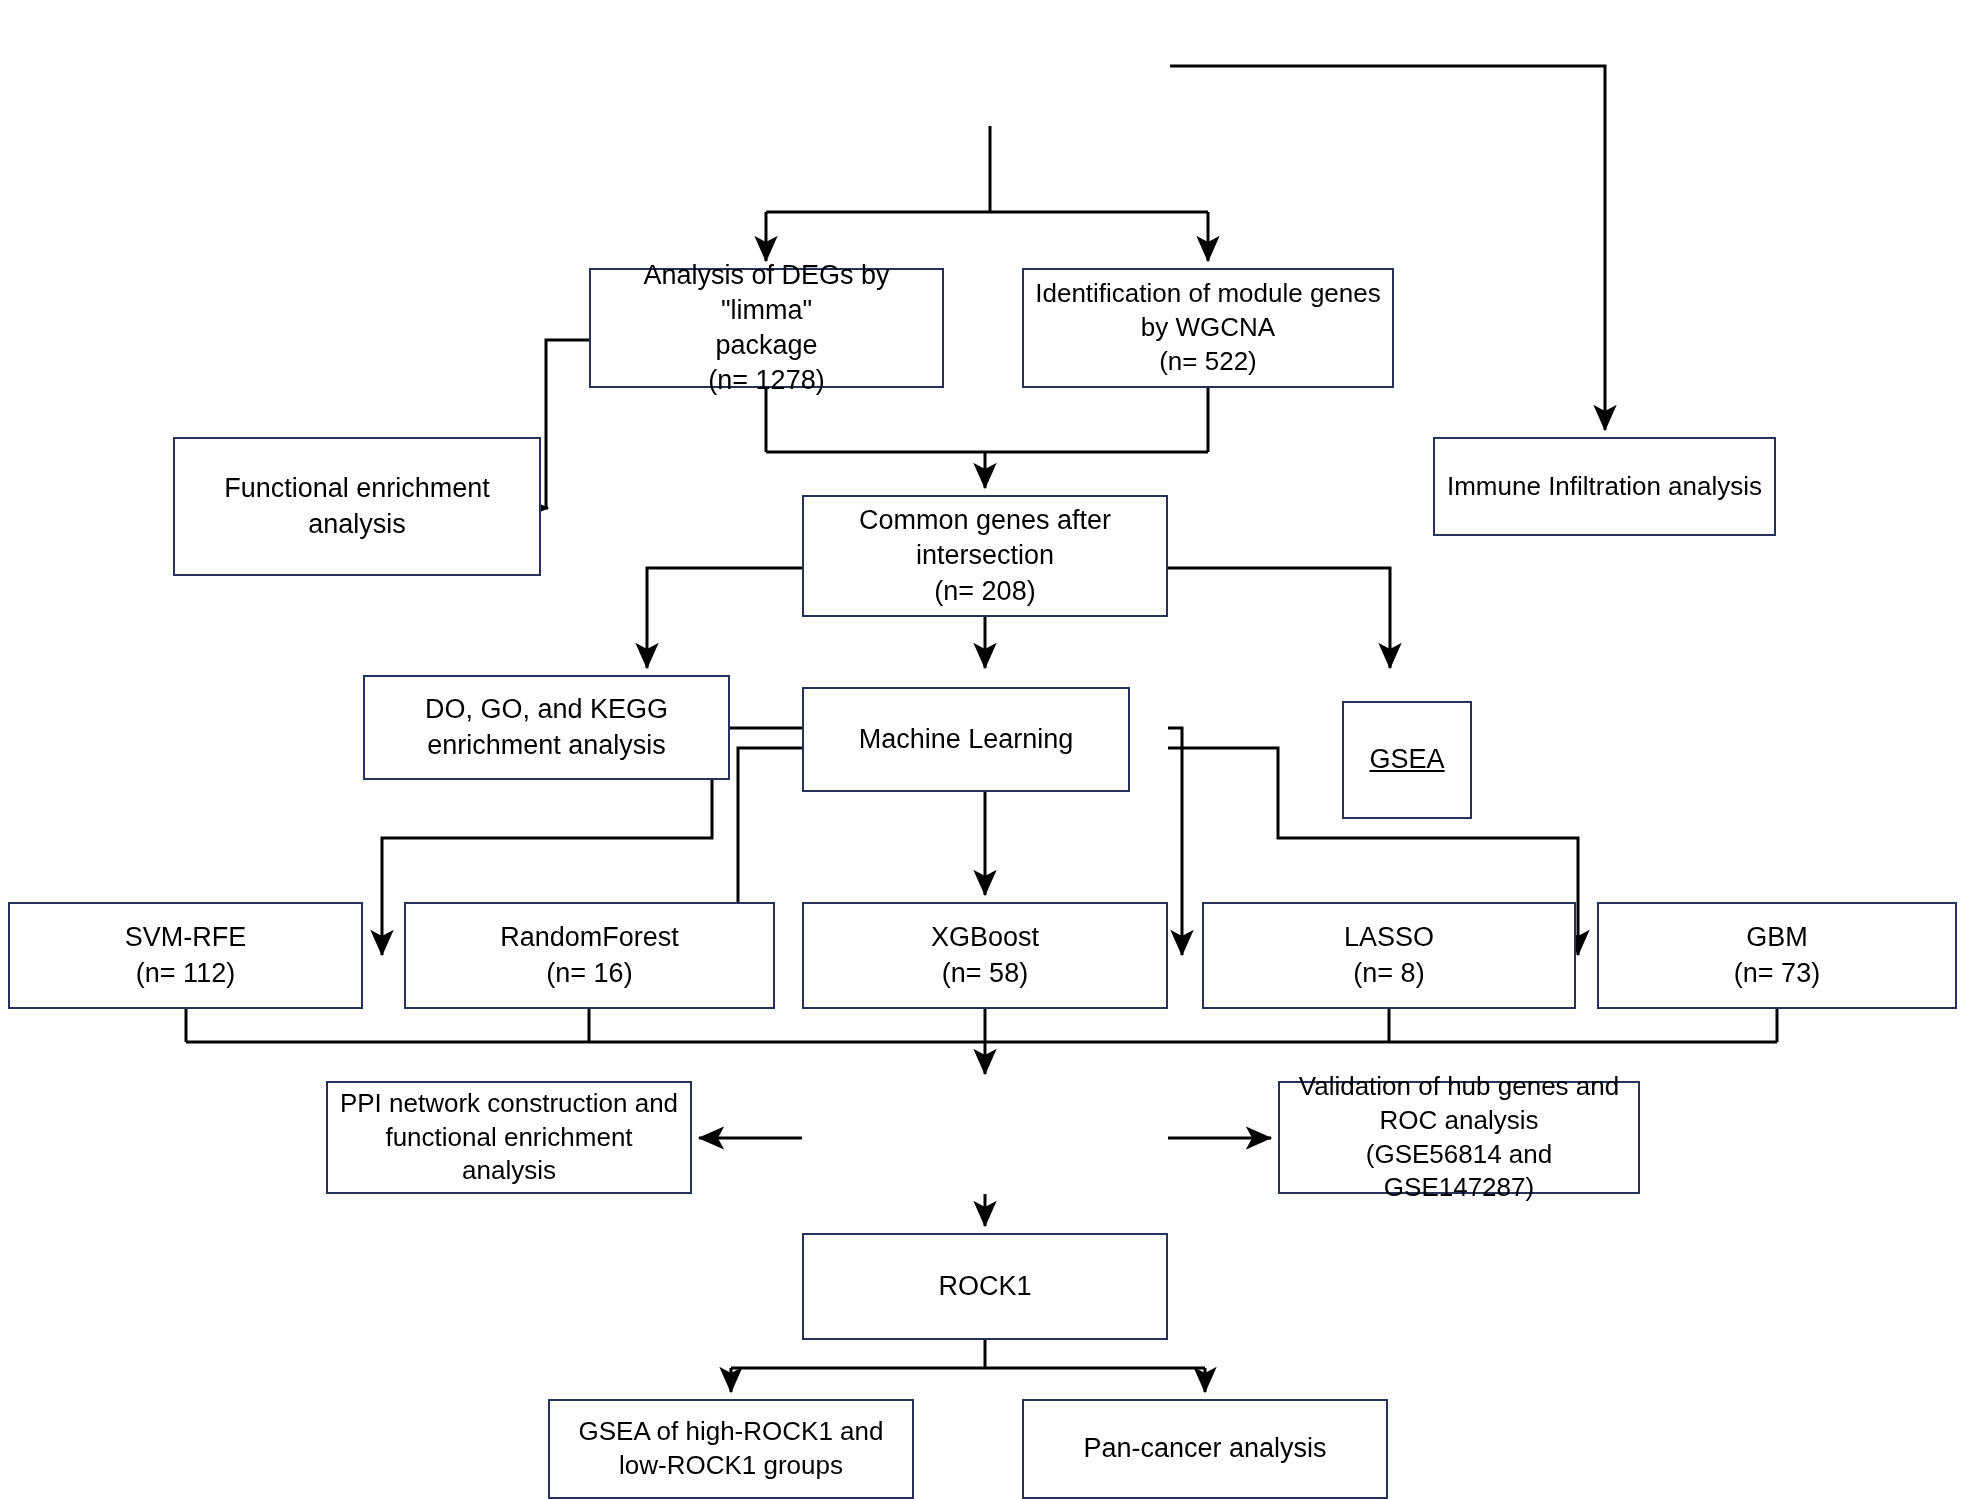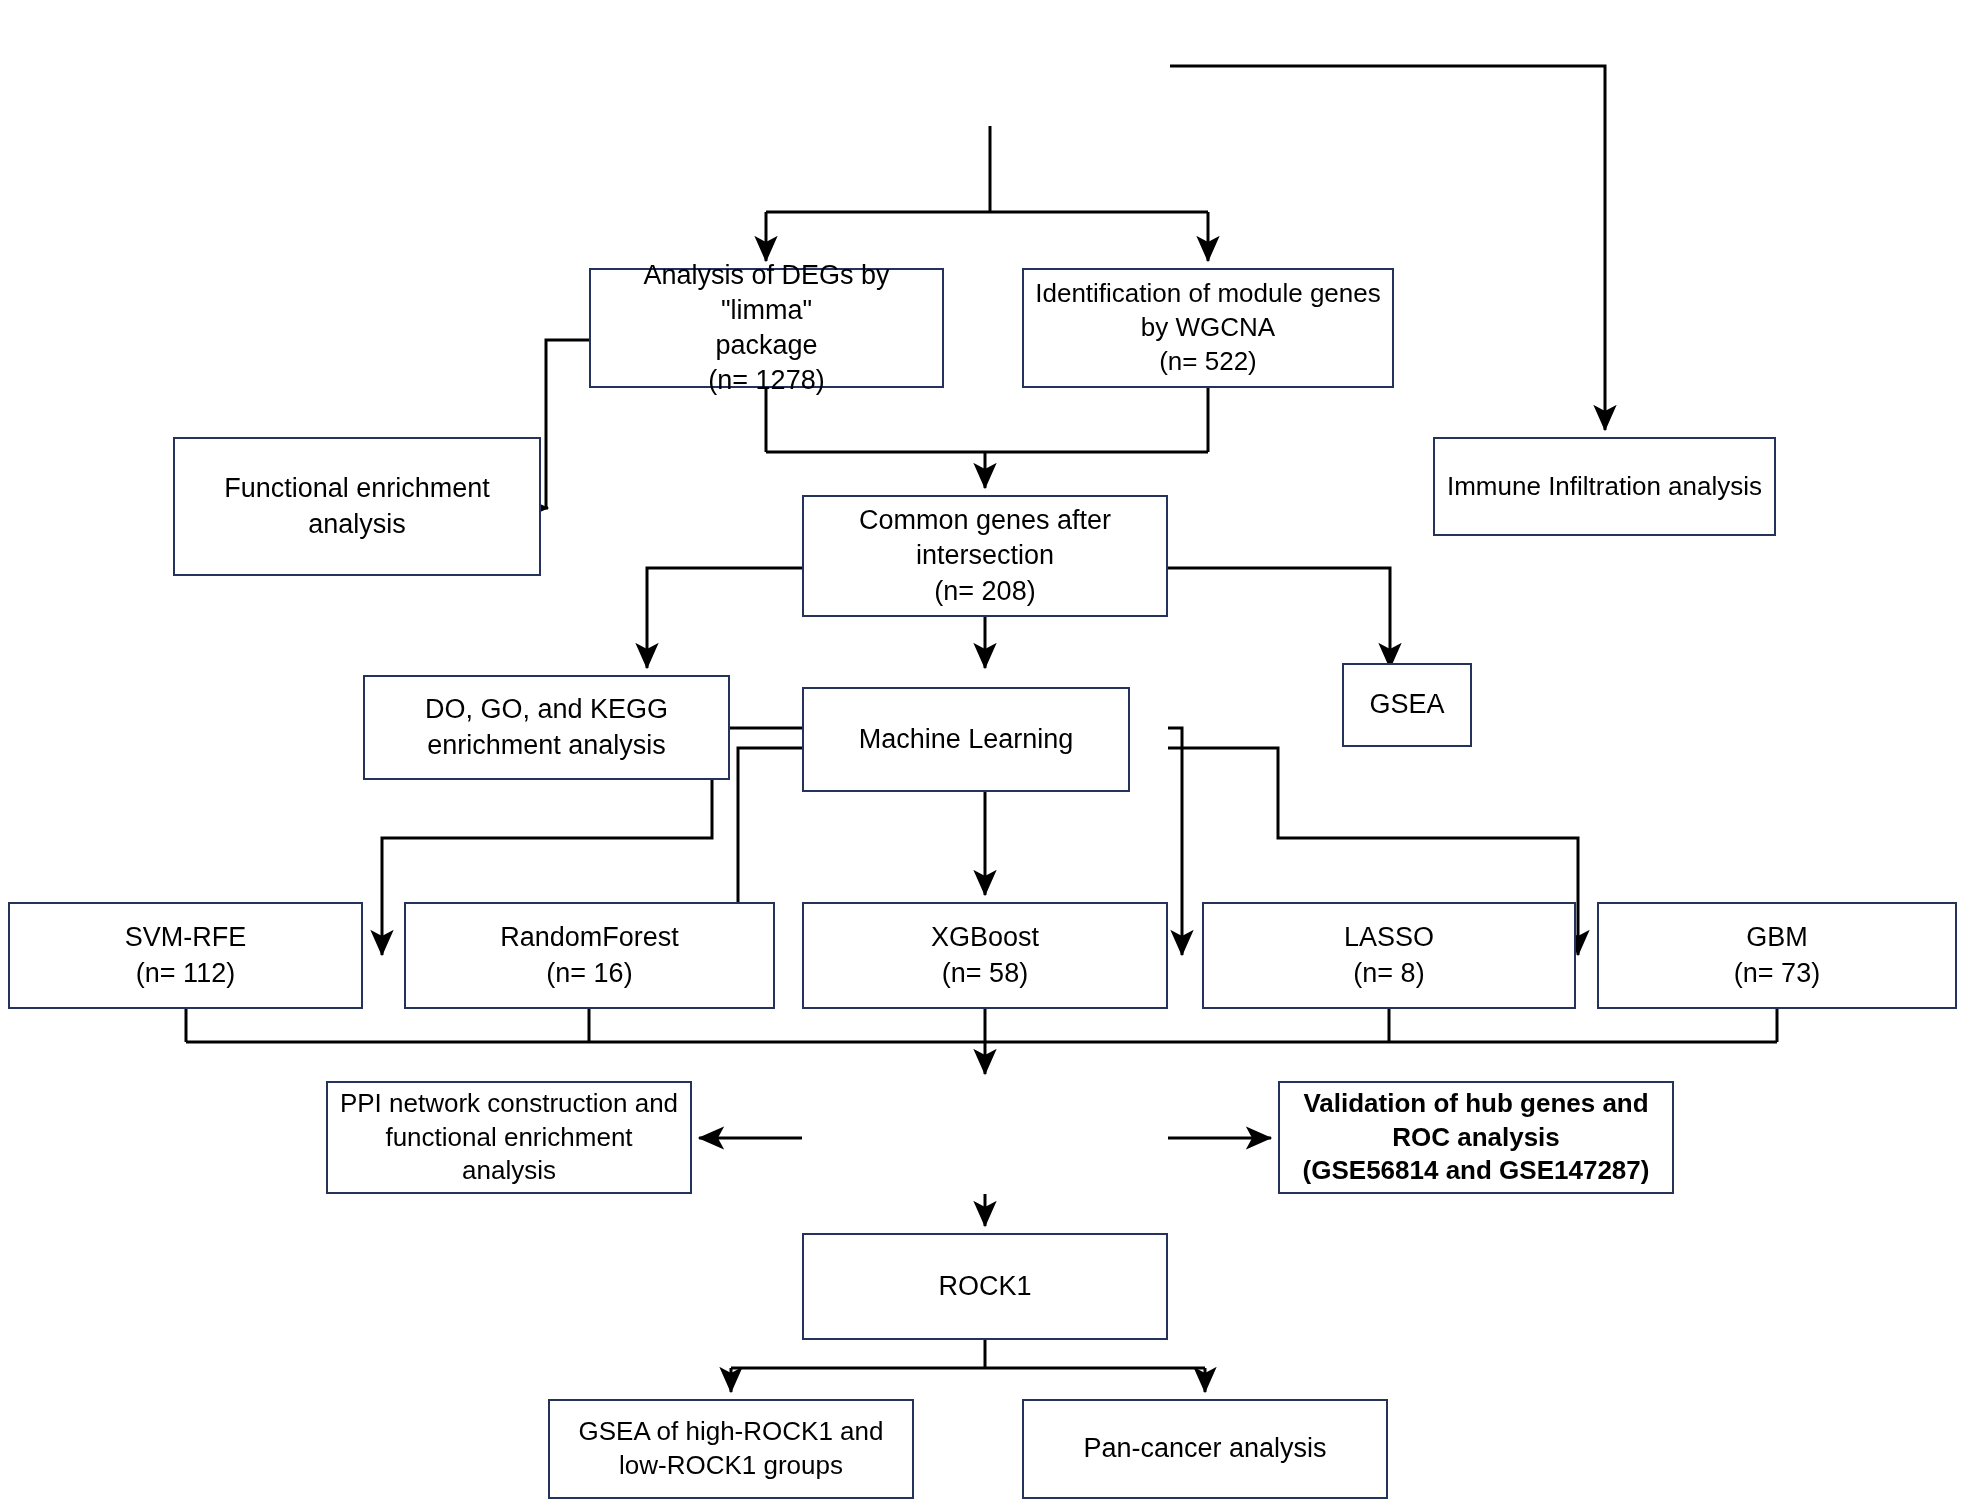--- a/index.html
+++ b/index.html
@@ -136,21 +136,21 @@
 
   <div class="node" style="left:363px; top:675px; width:367px; height:105px;">
     <span class="node-text">DO, GO, and KEGG
 enrichment analysis</span>
   </div>
 
   <div class="node" style="left:802px; top:675px; width:328px; height:105px;margin-top:12px;">
     <span class="node-text">Machine Learning</span>
   </div>
 
-  <div class="node" style="left:1342px; top:663px; width:130px; height:84px;">
+  <div class="node" style="left:1342px; top:701px; width:130px; height:118px;text-decoration:underline;">
     <span class="node-text">GSEA</span>
   </div>
 
   <div class="node" style="left:8px; top:902px; width:355px; height:107px;">
     <span class="node-text">SVM-RFE
 (n= 112)</span>
   </div>
 
   <div class="node" style="left:404px; top:902px; width:371px; height:107px;">
     <span class="node-text">RandomForest
@@ -171,21 +171,21 @@
     <span class="node-text">GBM
 (n= 73)</span>
   </div>
 
   <div class="node n-small" style="left:326px; top:1081px; width:366px; height:113px;">
     <span class="node-text">PPI network construction and
 functional enrichment analysis</span>
   </div>
 
 
-  <div class="node n-small" style="left:1278px; top:1081px; width:396px; height:113px;font-weight:bold;">
+  <div class="node n-small" style="left:1278px; top:1081px; width:362px; height:113px;">
     <span class="node-text">Validation of hub genes and
 ROC analysis
 (GSE56814 and GSE147287)</span>
   </div>
 
   <div class="node" style="left:802px; top:1233px; width:366px; height:107px;">
     <span class="node-text">ROCK1</span>
   </div>
 
   <div class="node n-small" style="left:548px; top:1399px; width:366px; height:100px;">

